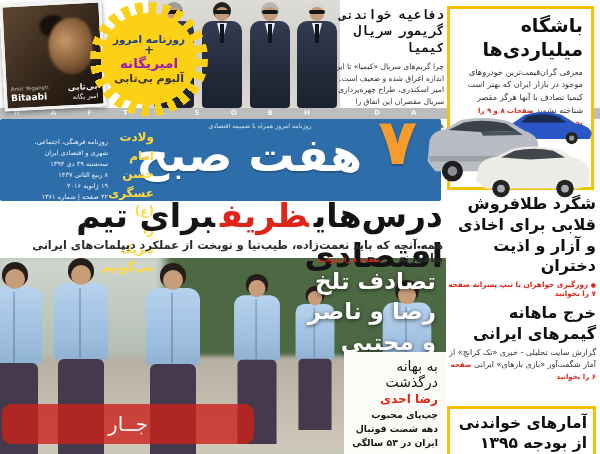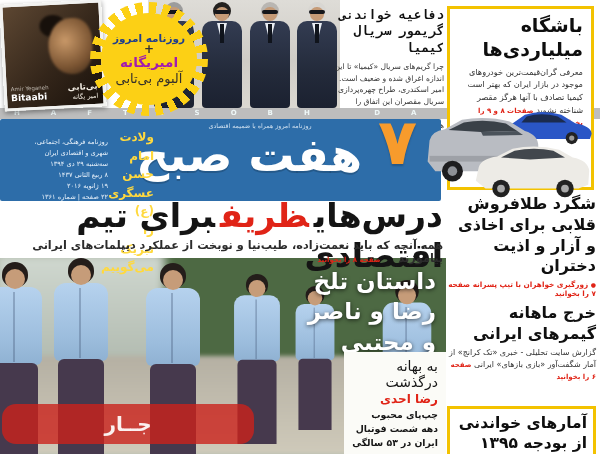--- a/index.html
+++ b/index.html
@@ -38,21 +38,21 @@
 
   
   .starburst{position:absolute;left:90px;top:2px;width:118px;height:114px;z-index:5;}
   .sb-rays{position:absolute;inset:0;border-radius:50%;
     background:repeating-conic-gradient(#fcd015 0deg 8deg,rgba(252,208,21,0) 8deg 15deg);}
   .sb-inner{position:absolute;inset:11px;border-radius:50%;background:#fcd015;
     display:flex;flex-direction:column;align-items:center;justify-content:center;text-align:center;}
   .sb-l1{font-size:10.5px;font-weight:bold;color:#1f3e8d;}
   .sb-plus{font-size:12px;font-weight:bold;color:#333;line-height:.9;}
   .sb-l2{font-size:13.5px;font-weight:bold;color:#a21caf;}
-  .sb-l3{font-size:13px;font-weight:normal;color:#35302a;margin-top:1px;}
+  .sb-l3{font-size:11px;font-weight:bold;color:#35302a;margin-top:1px;}
 
   
   .kimia{position:absolute;left:334px;top:8px;width:110px;text-align:right;}
   .kimia-title{font-size:12.5px;font-weight:bold;color:#101010;line-height:1.3;font-family:Liberation Mono, monospace;}
   .kimia-body{font-size:7.6px;color:#333;line-height:1.55;margin-top:4px;}
   .ref{color:#e02417;font-weight:bold;font-size:7px;}
 
   
   .bbox{position:absolute;left:447px;top:6px;width:147px;height:184px;background:#fff;
     border:3px solid #f3c200;box-sizing:border-box;z-index:2;text-align:right;padding:5px 8px;}
@@ -129,22 +129,22 @@
   .pl6{left:372px;top:22px;transform:scale(.9);transform-origin:top;}
   .story-title{position:absolute;right:10px;top:8px;text-align:right;color:#fff;z-index:5;
     font-size:23px;font-weight:bold;line-height:1.32;text-shadow:0 1px 4px rgba(0,0,0,.65);}
   .caption{position:absolute;left:344px;top:94px;width:102px;height:102px;background:#fbfbf7;
     z-index:6;box-sizing:border-box;padding:6px 8px;text-align:right;}
   .cap-pre{font-size:14px;font-weight:normal;color:#161616;}
   .cap-name{font-size:12px;font-weight:bold;color:#e02417;margin:2px 0;}
   .cap-post{font-size:9.3px;font-weight:bold;color:#161616;line-height:1.5;}
   .cap-icon{display:block;color:#555;font-size:10px;margin-top:2px;}
   .watermark{position:absolute;left:2px;top:146px;width:252px;height:40px;z-index:6;
-    background:rgba(203,34,28,.8);border-radius:14px;display:flex;align-items:center;justify-content:center;
-    color:rgba(255,255,255,.92);font-size:20px;font-weight:bold;letter-spacing:2px;}
+    background:rgba(203,34,28,.8);border-radius:9px;display:flex;align-items:center;justify-content:center;
+    color:rgba(255,255,255,.92);font-size:20px;font-weight:normal;letter-spacing:2px;}
 </style>
 </head>
 <body>
 
 <div id="page">
 
   <div class="suits-photo">
     <div class="suit-man m1">
       <div class="s-body"></div>
         <div class="s-shirt"></div>
@@ -339,21 +339,21 @@
       </div>
     <div class="player pl6">
         <div class="p-shirt"></div>
         <div class="p-btn"></div>
         <div class="p-pants"></div>
         <div class="p-hair"></div>
         <div class="p-face"></div>
       </div>
 
     <div class="story-title">
-      <div>داستان تلخ</div>
+      <div>تصادف تلخ</div>
       <div>رضا و ناصر</div>
       <div>و مجتبی</div>
     </div>
 
     <div class="caption">
       <div class="cap-pre">به بهانه درگذشت</div>
       <div class="cap-name">رضا احدی</div>
       <div class="cap-post">چپ‌پای محبوب دهه شصت فوتبال ایران در ۵۳ سالگی</div>
       <span class="cap-icon">≡</span>
     </div>

